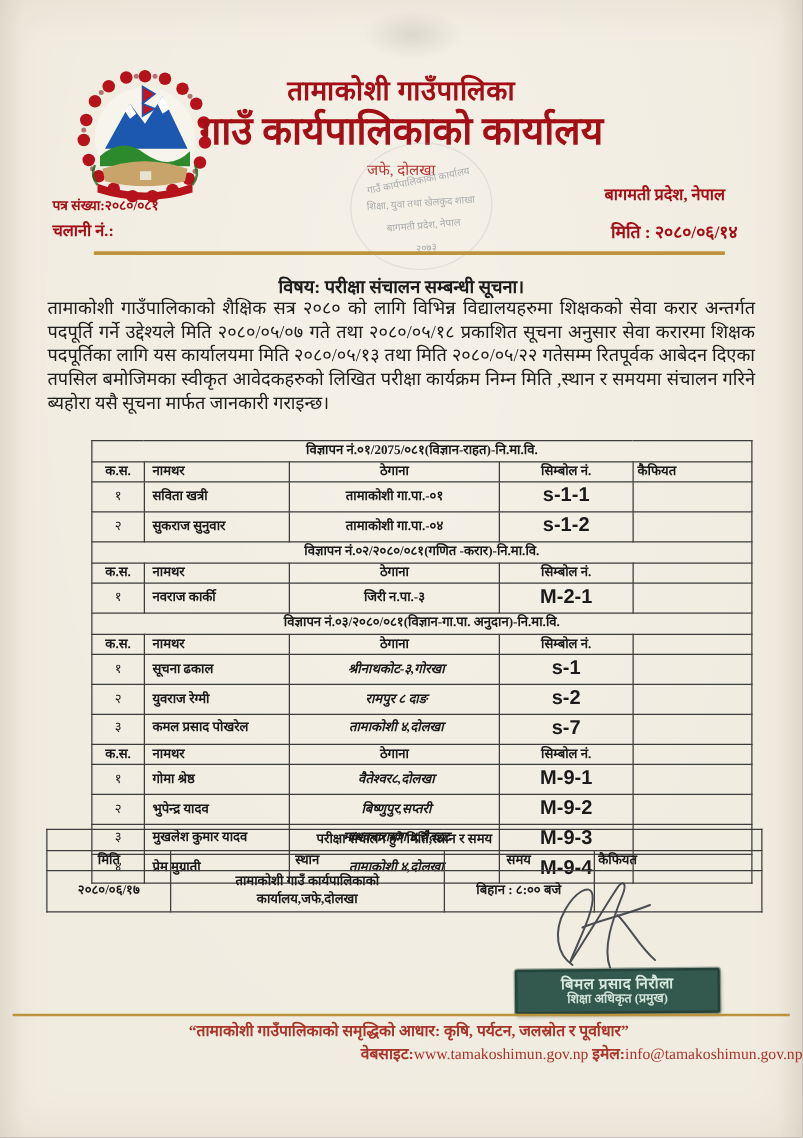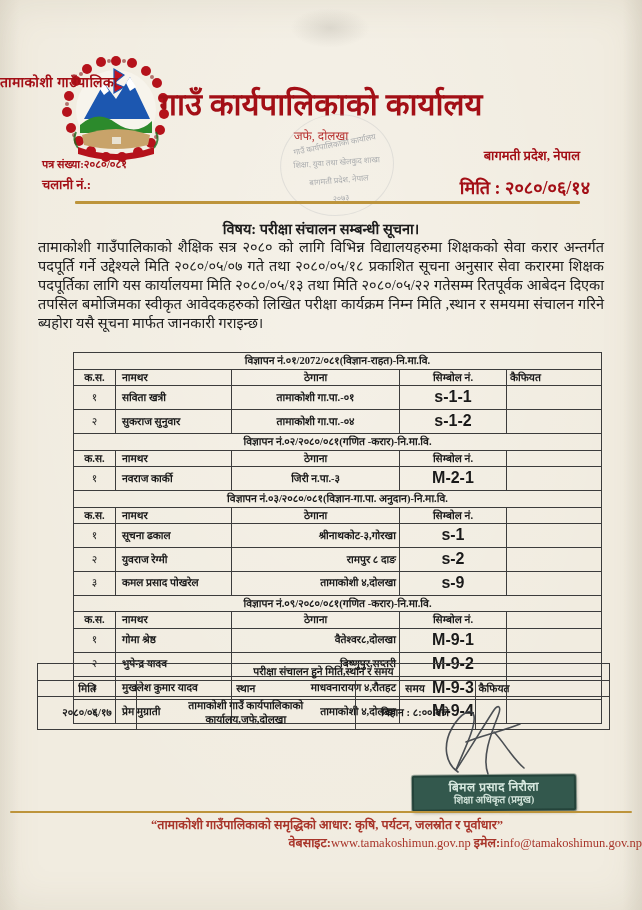--- a/index.html
+++ b/index.html
@@ -9,36 +9,36 @@
     background:#f1ece0;
     background-image:
       radial-gradient(ellipse at 50% 30%, rgba(255,255,255,.25), rgba(0,0,0,0) 70%),
       linear-gradient(90deg, rgba(120,110,90,.08), rgba(0,0,0,0) 3%, rgba(0,0,0,0) 97%, rgba(120,110,90,.10));
     overflow:hidden;
     box-shadow:inset 0 0 40px rgba(140,125,95,.15);
   }
   .red{color:#a30f16;}
   
   .emblem{position:absolute;left:58px;top:53px;width:116px;height:120px;}
-  .org-name{position:absolute;left:0;right:0;top:56px;text-align:left;
-    font-size:14px;font-weight:bold;color:#a30f16;letter-spacing:.5px;margin-top:16px;}
+  .org-name{position:absolute;left:0;right:0;top:56px;text-align:center;
+    font-size:22px;font-weight:bold;color:#a30f16;letter-spacing:.5px;}
   .office-name{position:absolute;left:0;right:0;top:82px;text-align:center;
     font-size:31px;font-weight:bold;color:#a30f16;}
   .office-location{position:absolute;left:0;right:0;top:127px;text-align:center;
     font-size:12px;font-weight:normal;color:#b01d1d;opacity:.9;}
   .round-stamp{position:absolute;left:262px;top:112px;width:150px;height:105px;
     transform:rotate(-7deg);opacity:.62;pointer-events:none;}
   .round-stamp .ln{position:absolute;left:0;right:0;text-align:center;color:#7d838c;
     font-size:8px;white-space:nowrap;}
   .round-stamp .arc{position:absolute;left:18px;top:2px;width:112px;height:100px;
     border:1px solid #9aa0a8;border-radius:50%;opacity:.35;}
   .province{position:absolute;right:62px;top:146px;font-size:13px;font-weight:bold;color:#a30f16;}
   .letter-no{position:absolute;left:42px;top:156px;font-size:11px;font-weight:bold;color:#a30f16;}
   .chalani{position:absolute;left:42px;top:175px;font-size:13px;font-weight:bold;color:#a30f16;}
-  .date-line{position:absolute;right:52px;top:175px;font-size:18px;font-weight:bold;color:#a30f16;}
+  .date-line{position:absolute;right:52px;top:175px;font-size:14px;font-weight:bold;color:#a30f16;}
   .gold-rule{position:absolute;height:3px;background:#bd943b;border-radius:1px;}
   .gold-rule.top{left:75px;width:505px;top:201px;}
   .gold-rule.bottom{left:10px;width:622px;top:811px;height:2px;}
   
   .subject{position:absolute;left:0;right:0;top:218px;text-align:center;
     font-size:14.5px;font-weight:bold;color:#1c1c1c;}
   .body-para{position:absolute;left:38px;width:566px;top:238px;margin:0;
     font-size:14.5px;line-height:19px;text-align:justify;color:#1c1c1c;}
   
   table{border-collapse:collapse;color:#1a1a1a;}
@@ -47,21 +47,21 @@
   td,th{border:1px solid #3c3c3c;padding:1px 3px;line-height:1.3;vertical-align:middle;}
   tr.sec-title td{ text-align:center;font-weight:bold;padding:1px 2px;}
   tr.col-head td{font-weight:bold;}
   #roster td.c0{width:37px;text-align:center;}
   #roster td.c1{width:117px;text-align:left;padding-left:6px;}
   #roster td.c2{width:169px;text-align:center;}
   #roster td.c3{width:110px;text-align:center;}
   #roster td.c4{width:96px;}
   #roster tr.data td.c1{font-weight:bold;}
   #roster tr.data td.c2{font-weight:bold;}
-  #roster .sec-left td.c2{text-align:right;padding-left:6px;}
+  #roster .sec-left td.c2{text-align:center;padding-left:6px;font-style:italic;}
   .sym{font-family:"Liberation Sans","DejaVu Sans",sans-serif;font-weight:bold;font-size:16px;}
   #schedule td.s0{width:103px;text-align:center;font-weight:bold;}
   #schedule td.s1{width:182px;text-align:center;font-weight:bold;}
   #schedule td.s2{width:136px;text-align:center;font-weight:bold;}
   #schedule td.s3{width:152px;}
   #schedule tr.col-head td{font-weight:bold;}
   #schedule td.place{padding:2px 28px;}
   
   .signature{position:absolute;left:428px;top:702px;width:110px;height:78px;}
   .name-stamp{position:absolute;left:412px;top:775px;width:156px;
@@ -157,21 +157,21 @@
   <div class="date-line">मिति : २०८०/०६/१४</div>
 
   <div class="gold-rule top"></div>
 
   <div class="subject">विषय: परीक्षा संचालन सम्बन्धी सूचना।</div>
   <p class="body-para">तामाकोशी गाउँपालिकाको शैक्षिक सत्र २०८० को लागि विभिन्न विद्यालयहरुमा शिक्षकको सेवा करार अन्तर्गत पदपूर्ति गर्ने उद्देश्यले मिति २०८०/०५/०७ गते तथा २०८०/०५/१८ प्रकाशित सूचना अनुसार सेवा करारमा शिक्षक पदपूर्तिका लागि यस कार्यालयमा मिति २०८०/०५/१३ तथा मिति २०८०/०५/२२ गतेसम्म रितपूर्वक आबेदन दिएका तपसिल बमोजिमका स्वीकृत आवेदकहरुको लिखित परीक्षा कार्यक्रम निम्न मिति ,स्थान र समयमा संचालन गरिने ब्यहोरा यसै सूचना मार्फत जानकारी गराइन्छ।</p>
 
   <table id="roster">
       <tbody>
         <tr class="sec-title">
-          <td colspan="5">विज्ञापन नं.०१/2072/०८१(विज्ञान-राहत)-नि.मा.वि.</td>
+          <td colspan="5">विज्ञापन नं.०१/2075/०८१(विज्ञान-राहत)-नि.मा.वि.</td>
         </tr>
         <tr class="col-head">
           <td class="c0">क.स.</td>
           <td class="c1">नामथर</td>
           <td class="c2">ठेगाना</td>
           <td class="c3">सिम्बोल नं.</td>
           <td class="c4">कैफियत</td>
         </tr>
         <tr class="data">
           <td class="c0">१</td>
@@ -225,25 +225,22 @@
           <td class="c0">२</td>
           <td class="c1">युवराज रेग्मी</td>
           <td class="c2">रामपुर ८ दाङ</td>
           <td class="c3 sym">s-2</td>
           <td class="c4"></td>
         </tr>
         <tr class="data sec-left">
           <td class="c0">३</td>
           <td class="c1">कमल प्रसाद पोखरेल</td>
           <td class="c2">तामाकोशी ४,दोलखा</td>
-          <td class="c3 sym">s-9</td>
-          <td class="c4"></td>
-        </tr>
-        <tr class="sec-title">
-          <td colspan="5">विज्ञापन नं.०९/२०८०/०८१(गणित -करार)-नि.मा.वि.</td>
+          <td class="c3 sym">s-7</td>
+          <td class="c4"></td>
         </tr>
         <tr class="col-head">
           <td class="c0">क.स.</td>
           <td class="c1">नामथर</td>
           <td class="c2">ठेगाना</td>
           <td class="c3">सिम्बोल नं.</td>
           <td class="c4"></td>
         </tr>
         <tr class="data sec-left">
           <td class="c0">१</td>

